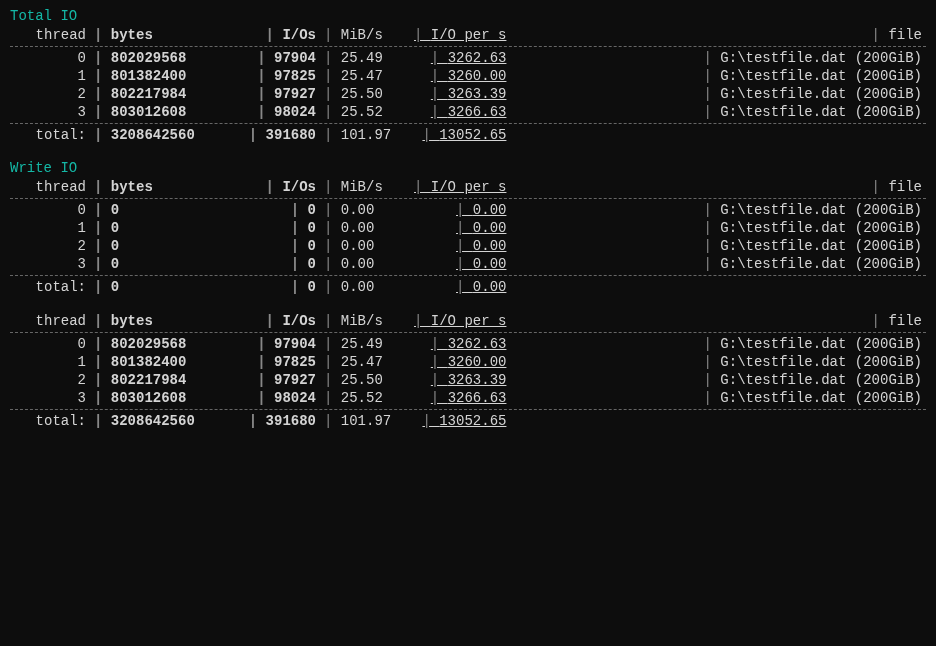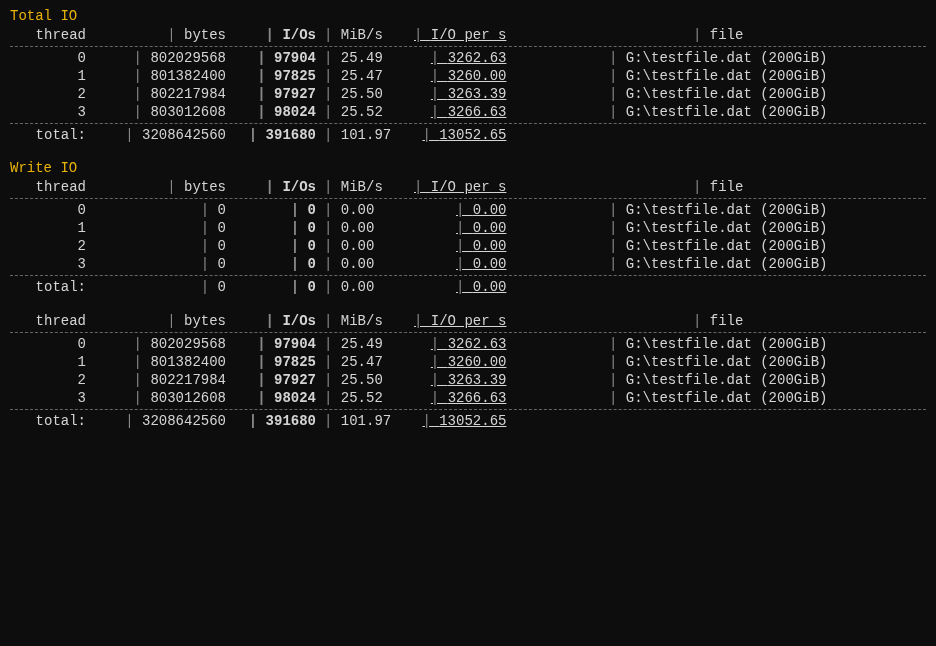--- a/index.html
+++ b/index.html
@@ -9,34 +9,34 @@
       font-family: 'Courier New', Courier, monospace;
       font-size: 14px;
       width: 936px;
       min-height: 646px;
       padding: 8px 10px;
     }
     .section {
       margin-bottom: 16px;
     }
     .section-header {
-      color: #eab308;
+      color: #14b8a6;
       margin-bottom: 2px;
       white-space: pre;
     }
     table {
       border-collapse: collapse;
       width: 100%;
     }
     .col-thread { width: 80px; text-align: right; padding-right: 4px; }
-    .col-bytes  { width: 140px; text-align: right; padding-right: 4px; }
+    .col-bytes  { width: 140px; padding-right: 4px; font-weight: bold; }
     .col-ios    { width: 90px; text-align: right; padding-right: 4px; font-weight: bold; }
     .col-mibs   { width: 90px; text-align: left; padding-right: 4px; }
     .col-iops   { width: 100px; text-align: right; padding-right: 4px; text-decoration: underline; }
-    .col-file   { text-align: center; padding-left: 4px; }
+    .col-file   { text-align: right; padding-left: 4px; }
     .header-row td {
       color: #d4d4d4;
       padding: 1px 4px;
       white-space: nowrap;
       margin-top: 40px;
     }
     .data-row td {
       color: #d4d4d4;
       padding: 1px 4px;
       white-space: nowrap;

